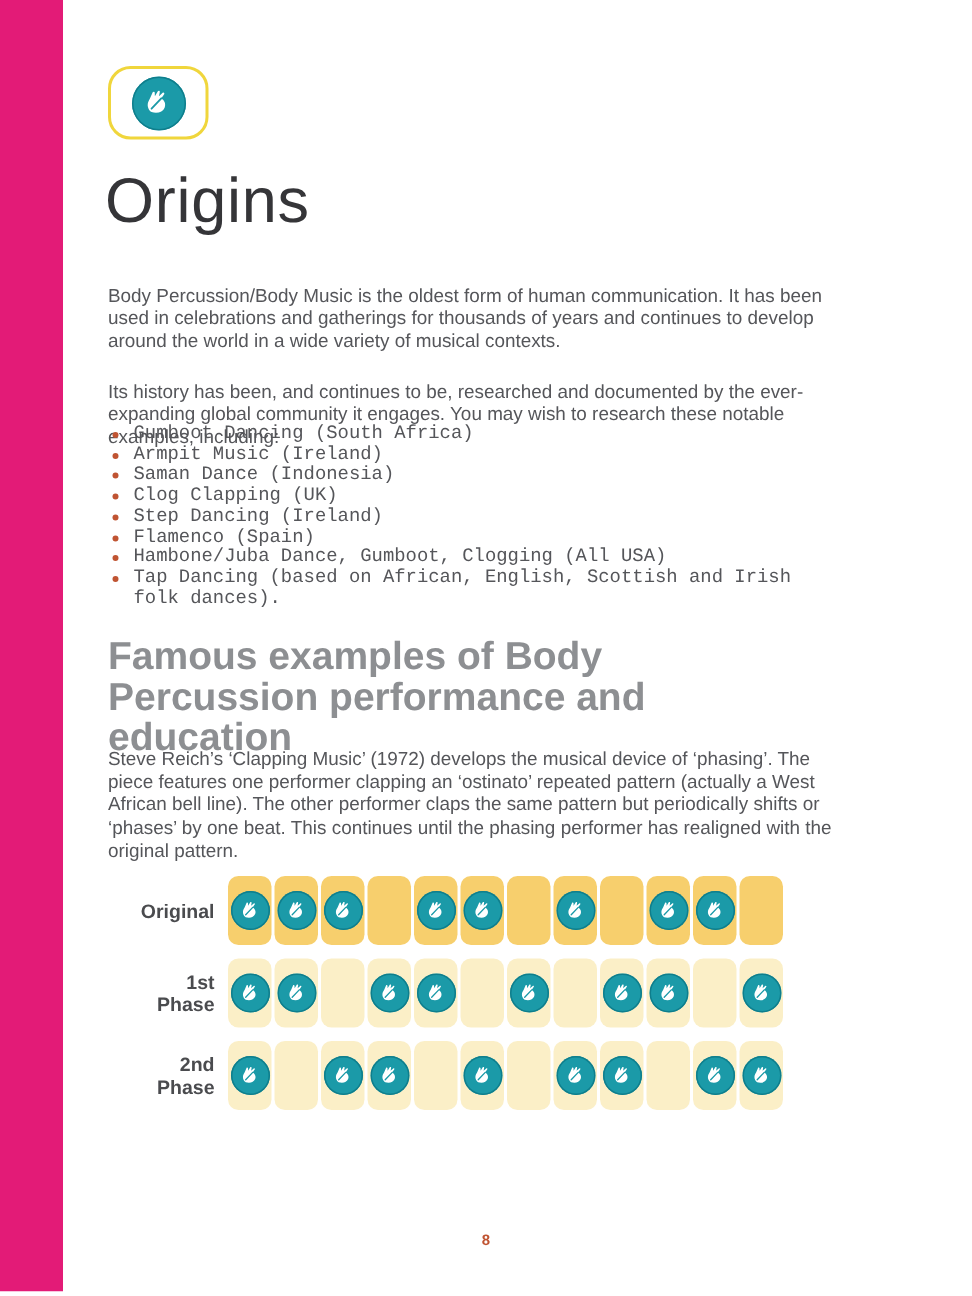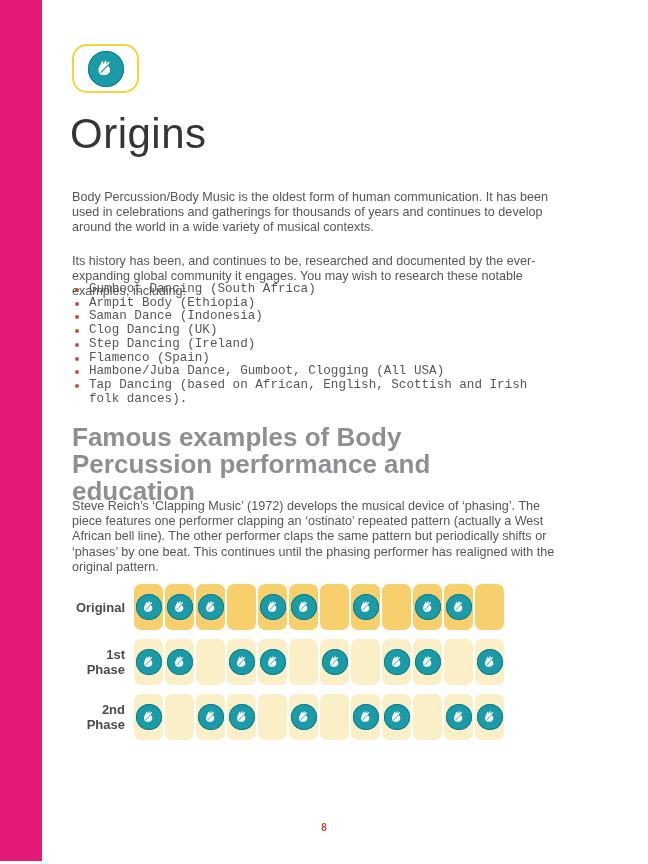--- a/index.html
+++ b/index.html
@@ -99,20 +99,21 @@
     margin-bottom: 9px;
   }
   .plabel {
     width: 53px;
     margin-right: 9px;
     text-align: right;
     font-size: 13px;
     font-weight: 700;
     color: #4A4B4E;
     flex: 0 0 auto;
+    margin-left: 18px;
   }
   .pcells { display: flex; gap: 2px; }
   .pcell {
     width: 29px; height: 46px;
     border-radius: 7px;
     display: flex; align-items: center; justify-content: center;
     flex: 0 0 auto;
   }
   .pcell .clap { width: 26px; height: 26px; }
   .page-number {
@@ -141,23 +142,23 @@
       </span>
   </div>
 
   <h1 class="page-title">Origins</h1>
 
   <p class="para para-1">Body Percussion/Body Music is the oldest form of human communication. It has been used in celebrations and gatherings for thousands of years and continues to develop around the world in a wide variety of musical contexts.</p>
   <p class="para para-2">Its history has been, and continues to be, researched and documented by the ever-expanding global community it engages. You may wish to research these notable examples, including:</p>
 
   <ul class="examples-list">
       <li>Gumboot Dancing (South Africa)</li>
-      <li>Armpit Body (Ethiopia)</li>
+      <li>Armpit Music (Ireland)</li>
       <li>Saman Dance (Indonesia)</li>
-      <li>Clog Dancing (UK)</li>
+      <li>Clog Clapping (UK)</li>
       <li>Step Dancing (Ireland)</li>
       <li>Flamenco (Spain)</li>
       <li>Hambone/Juba Dance, Gumboot, Clogging (All USA)</li>
       <li>Tap Dancing (based on African, English, Scottish and Irish folk dances).</li>
     </ul>
 
   <h2 class="section-heading">Famous examples of Body Percussion performance and education</h2>
 
   <p class="para para-3">Steve Reich’s ‘Clapping Music’ (1972) develops the musical device of ‘phasing’. The piece features one performer clapping an ‘ostinato’ repeated pattern (actually a West African bell line). The other performer claps the same pattern but periodically shifts or ‘phases’ by one beat. This continues until the phasing performer has realigned with the original pattern.</p>
 

